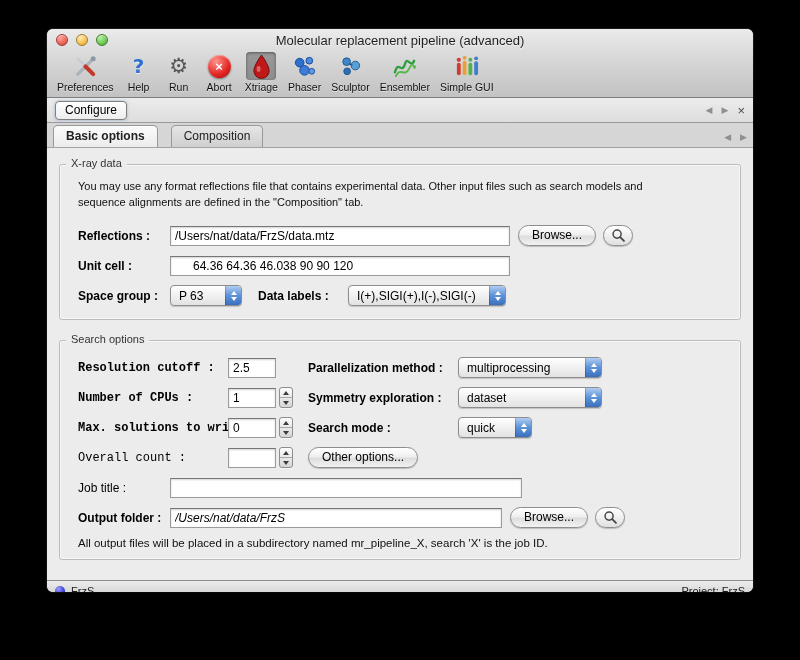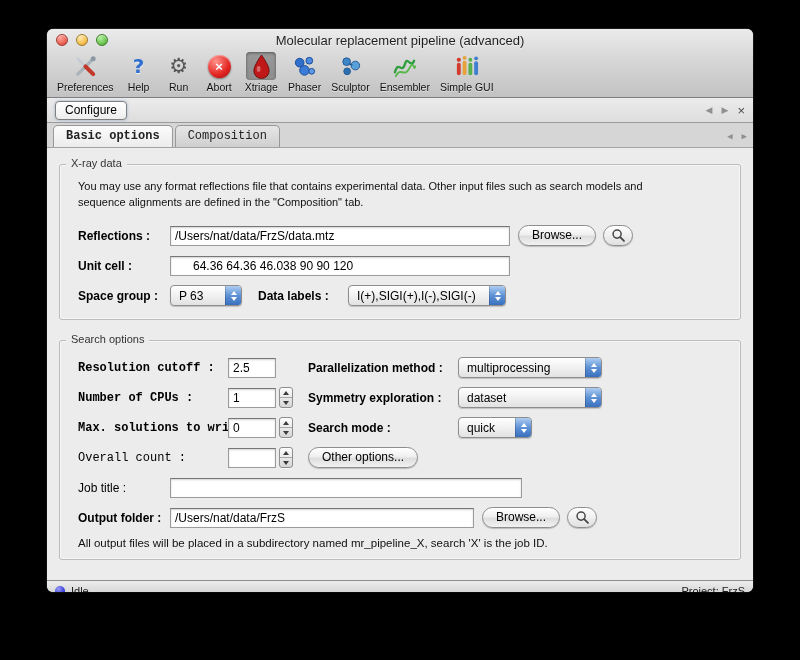--- a/index.html
+++ b/index.html
@@ -51,21 +51,21 @@
   .cfgtab {
     border:1px solid #7f7f7f; background:linear-gradient(#ffffff,#ededed);
     border-radius:4px; padding:1px 9px 2px; font-size:12px; color:#000;
     box-shadow:0 0 3px rgba(90,130,190,.55);
   }
   .navbtns { margin-left:auto; display:flex; gap:9px; color:#8f8f8f; font-size:9px; align-items:center; }
   .navbtns .close { color:#4d4d4d; font-size:13px; line-height:1; }
   
   .tabsrow {
     height:25px; background:#d6d6d6; border-bottom:1px solid #a3a3a3;
-    display:flex; align-items:flex-end; padding:0 6px; gap:2px; flex:none;font-family:Liberation Mono, monospace;
+    display:flex; align-items:flex-end; padding:0 6px; gap:13px; flex:none;
   }
   .tab {
     font-size:12px; padding:3px 12px 4px; color:#222;
     border:1px solid #989898; border-bottom:none; border-radius:5px 5px 0 0;
     background:linear-gradient(#e6e6e6,#cfcfcf);
   }
   .tab.active { background:linear-gradient(#fbfbfb,#ececec); font-weight:bold; }
   .tabnav { margin-left:auto; display:flex; gap:9px; color:#8f8f8f; font-size:9px; align-items:center; padding-bottom:5px; }
   
   .content { flex:1; background:#ececec; padding:12px 8px 0; }
@@ -408,34 +408,34 @@
         <button class="aquabtn">Other options...</button>
       </div>
 
       <div class="frow">
         <span class="flabel w-lab1">Job title :</span>
         <input class="tf" style="width: 352px;" value="">
       </div>
 
       <div class="frow">
         <span class="flabel b w-lab1">Output folder :</span>
-        <input class="tf" style="width: 304px;" value="/Users/nat/data/FrzS">
+        <input class="tf" style="width: 332px; font-style: italic;" value="/Users/nat/data/FrzS">
         <button class="aquabtn ml8">Browse...</button>
         <span class="searchbtn">
           <svg width="15" height="15" viewBox="0 0 16 16">
             <circle cx="6.5" cy="6.5" r="4.3" fill="none" stroke="#474747" stroke-width="1.6"></circle>
             <line x1="9.8" y1="9.8" x2="13.8" y2="13.8" stroke="#474747" stroke-width="2" stroke-linecap="round"></line>
           </svg>
         </span>
       </div>
 
       <p class="note">All output files will be placed in a subdirectory named mr_pipeline_X, search 'X' is the job ID.</p>
     </div>
 
   </div>
 
   <div class="statusbar">
     <span class="statusdot"></span>
-    <span>Idle</span>
+    <span>FrzS</span>
     <span class="project">Project: FrzS</span>
   </div>
 
 </div>
 
 </body></html>

